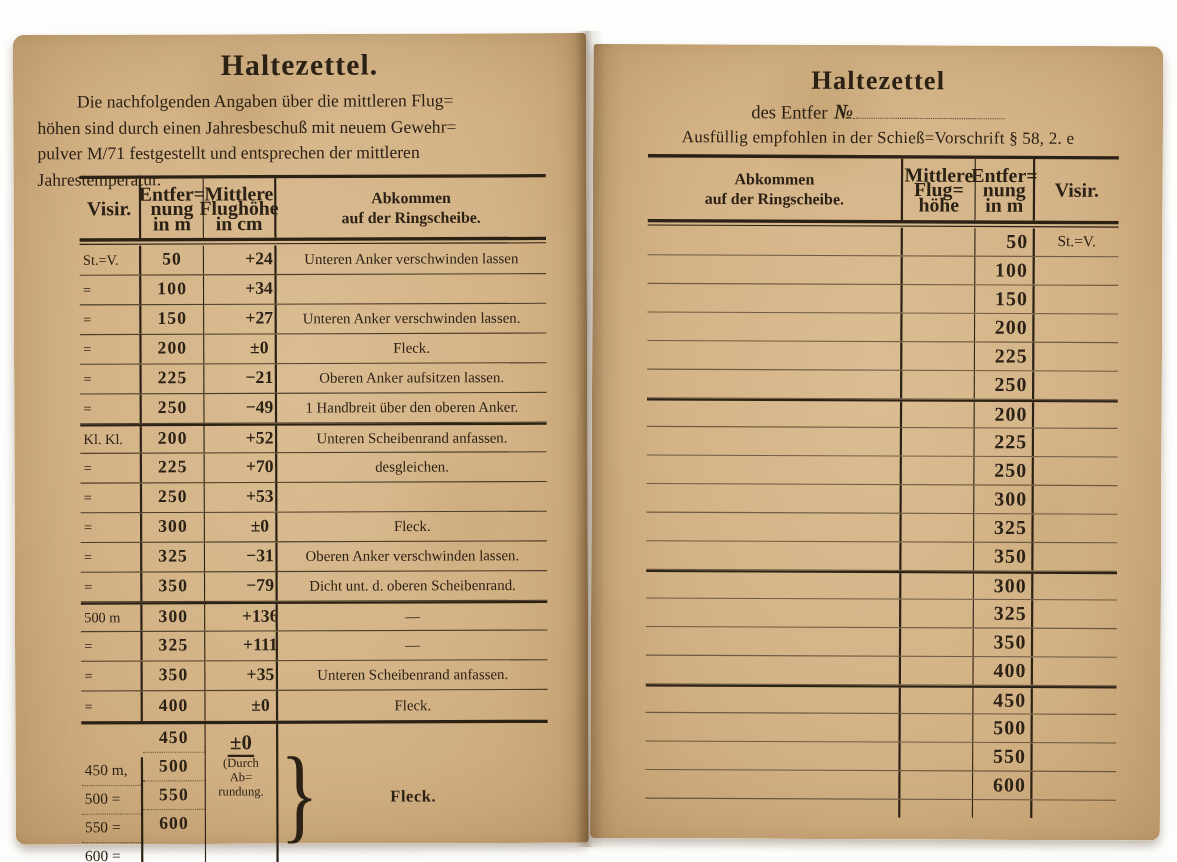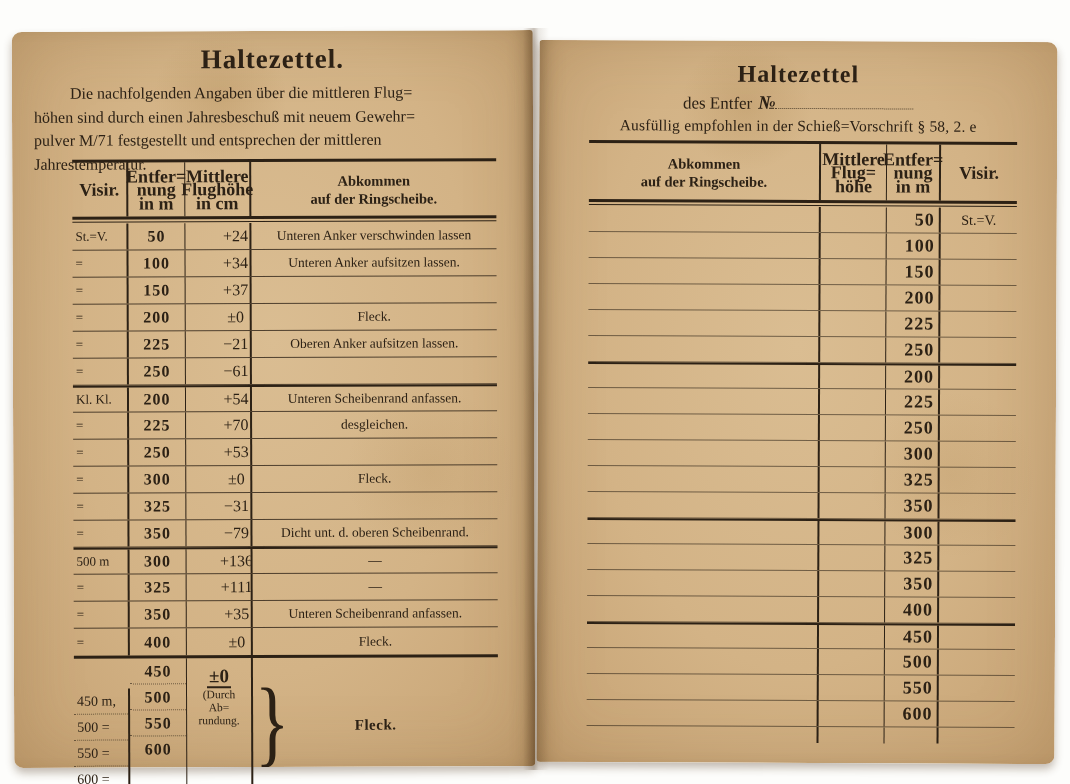--- a/index.html
+++ b/index.html
@@ -53,21 +53,21 @@
   .hb2{border-right:2px solid #2c2115;}
   .hb1{border-right:1px solid #2c2115;}
   .lbody{padding-top:4px;}
   .lrow{display:grid;grid-template-columns:56px 57px 66px 1fr;height:27px;border-bottom:1px solid rgba(44,33,21,.8);box-sizing:border-box;}
   .lrow.sec{border-top:2px solid #2c2115;}
   .lrow:first-child{border-top:none;}
   .lbody .lrow:last-child{border-bottom:none;}
   .cell{display:flex;align-items:center;justify-content:center;overflow:hidden;white-space:nowrap;}
   .c-visir{border-right:2px solid #2c2115;font-size:13px;justify-content:flex-start;padding-left:3px;box-sizing:border-box;}
   .c-dist{border-right:1px solid #2c2115;font-size:16px;font-weight:700;letter-spacing:1px;}
-  .c-height{border-right:2px solid #2c2115;font-size:16px;font-weight:400;padding-left:36px;}
+  .c-height{border-right:2px solid #2c2115;font-size:16px;font-weight:700;padding-left:36px;}
   .c-note{font-size:13.5px;}
   
   .lfoot{display:grid;grid-template-columns:56px 57px 66px 1fr;border-top:3px solid #2c2115;height:106px;}
   .f-visir{border-right:2px solid #2c2115;margin-top:30px;}
   .f-dist{border-right:1px solid #2c2115;}
   .f-visir div,.f-dist div{height:26px;box-sizing:border-box;border-bottom:1px dotted rgba(44,33,21,.6);display:flex;align-items:center;}
   .f-visir div{padding-left:3px;font-size:14px;}
   .f-dist div{justify-content:center;font-weight:700;font-size:16px;letter-spacing:1px;}
   .f-visir div:last-child,.f-dist div:last-child{border-bottom:none;}
   .f-height{border-right:2px solid #2c2115;text-align:center;padding-top:8px;box-sizing:border-box;}
@@ -128,48 +128,49 @@
           <div class="lrow">
             <div class="cell c-visir">St.=V.</div>
             <div class="cell c-dist">50</div>
             <div class="cell c-height">+24</div>
             <div class="cell c-note">Unteren Anker verschwinden lassen</div>
           </div>
           <div class="lrow">
             <div class="cell c-visir">=</div>
             <div class="cell c-dist">100</div>
             <div class="cell c-height">+34</div>
-            <div class="cell c-note">Unteren Anker aufsitzen lassen.</div>
           </div>
           <div class="lrow">
             <div class="cell c-visir">=</div>
             <div class="cell c-dist">150</div>
-            <div class="cell c-height">+37</div>
+            <div class="cell c-height">+27</div>
+            <div class="cell c-note">Unteren Anker verschwinden lassen.</div>
           </div>
           <div class="lrow">
             <div class="cell c-visir">=</div>
             <div class="cell c-dist">200</div>
             <div class="cell c-height">±0</div>
             <div class="cell c-note">Fleck.</div>
           </div>
           <div class="lrow">
             <div class="cell c-visir">=</div>
             <div class="cell c-dist">225</div>
             <div class="cell c-height">−21</div>
             <div class="cell c-note">Oberen Anker aufsitzen lassen.</div>
           </div>
           <div class="lrow">
             <div class="cell c-visir">=</div>
             <div class="cell c-dist">250</div>
-            <div class="cell c-height">−61</div>
+            <div class="cell c-height">−49</div>
+            <div class="cell c-note">1 Handbreit über den oberen Anker.</div>
           </div>
           <div class="lrow sec">
             <div class="cell c-visir">Kl. Kl.</div>
             <div class="cell c-dist">200</div>
-            <div class="cell c-height">+54</div>
+            <div class="cell c-height">+52</div>
             <div class="cell c-note">Unteren Scheibenrand anfassen.</div>
           </div>
           <div class="lrow">
             <div class="cell c-visir">=</div>
             <div class="cell c-dist">225</div>
             <div class="cell c-height">+70</div>
             <div class="cell c-note">desgleichen.</div>
           </div>
           <div class="lrow">
             <div class="cell c-visir">=</div>
@@ -179,20 +180,21 @@
           <div class="lrow">
             <div class="cell c-visir">=</div>
             <div class="cell c-dist">300</div>
             <div class="cell c-height">±0</div>
             <div class="cell c-note">Fleck.</div>
           </div>
           <div class="lrow">
             <div class="cell c-visir">=</div>
             <div class="cell c-dist">325</div>
             <div class="cell c-height">−31</div>
+            <div class="cell c-note">Oberen Anker verschwinden lassen.</div>
           </div>
           <div class="lrow">
             <div class="cell c-visir">=</div>
             <div class="cell c-dist">350</div>
             <div class="cell c-height">−79</div>
             <div class="cell c-note">Dicht unt. d. oberen Scheibenrand.</div>
           </div>
           <div class="lrow sec">
             <div class="cell c-visir">500 m</div>
             <div class="cell c-dist">300</div>

